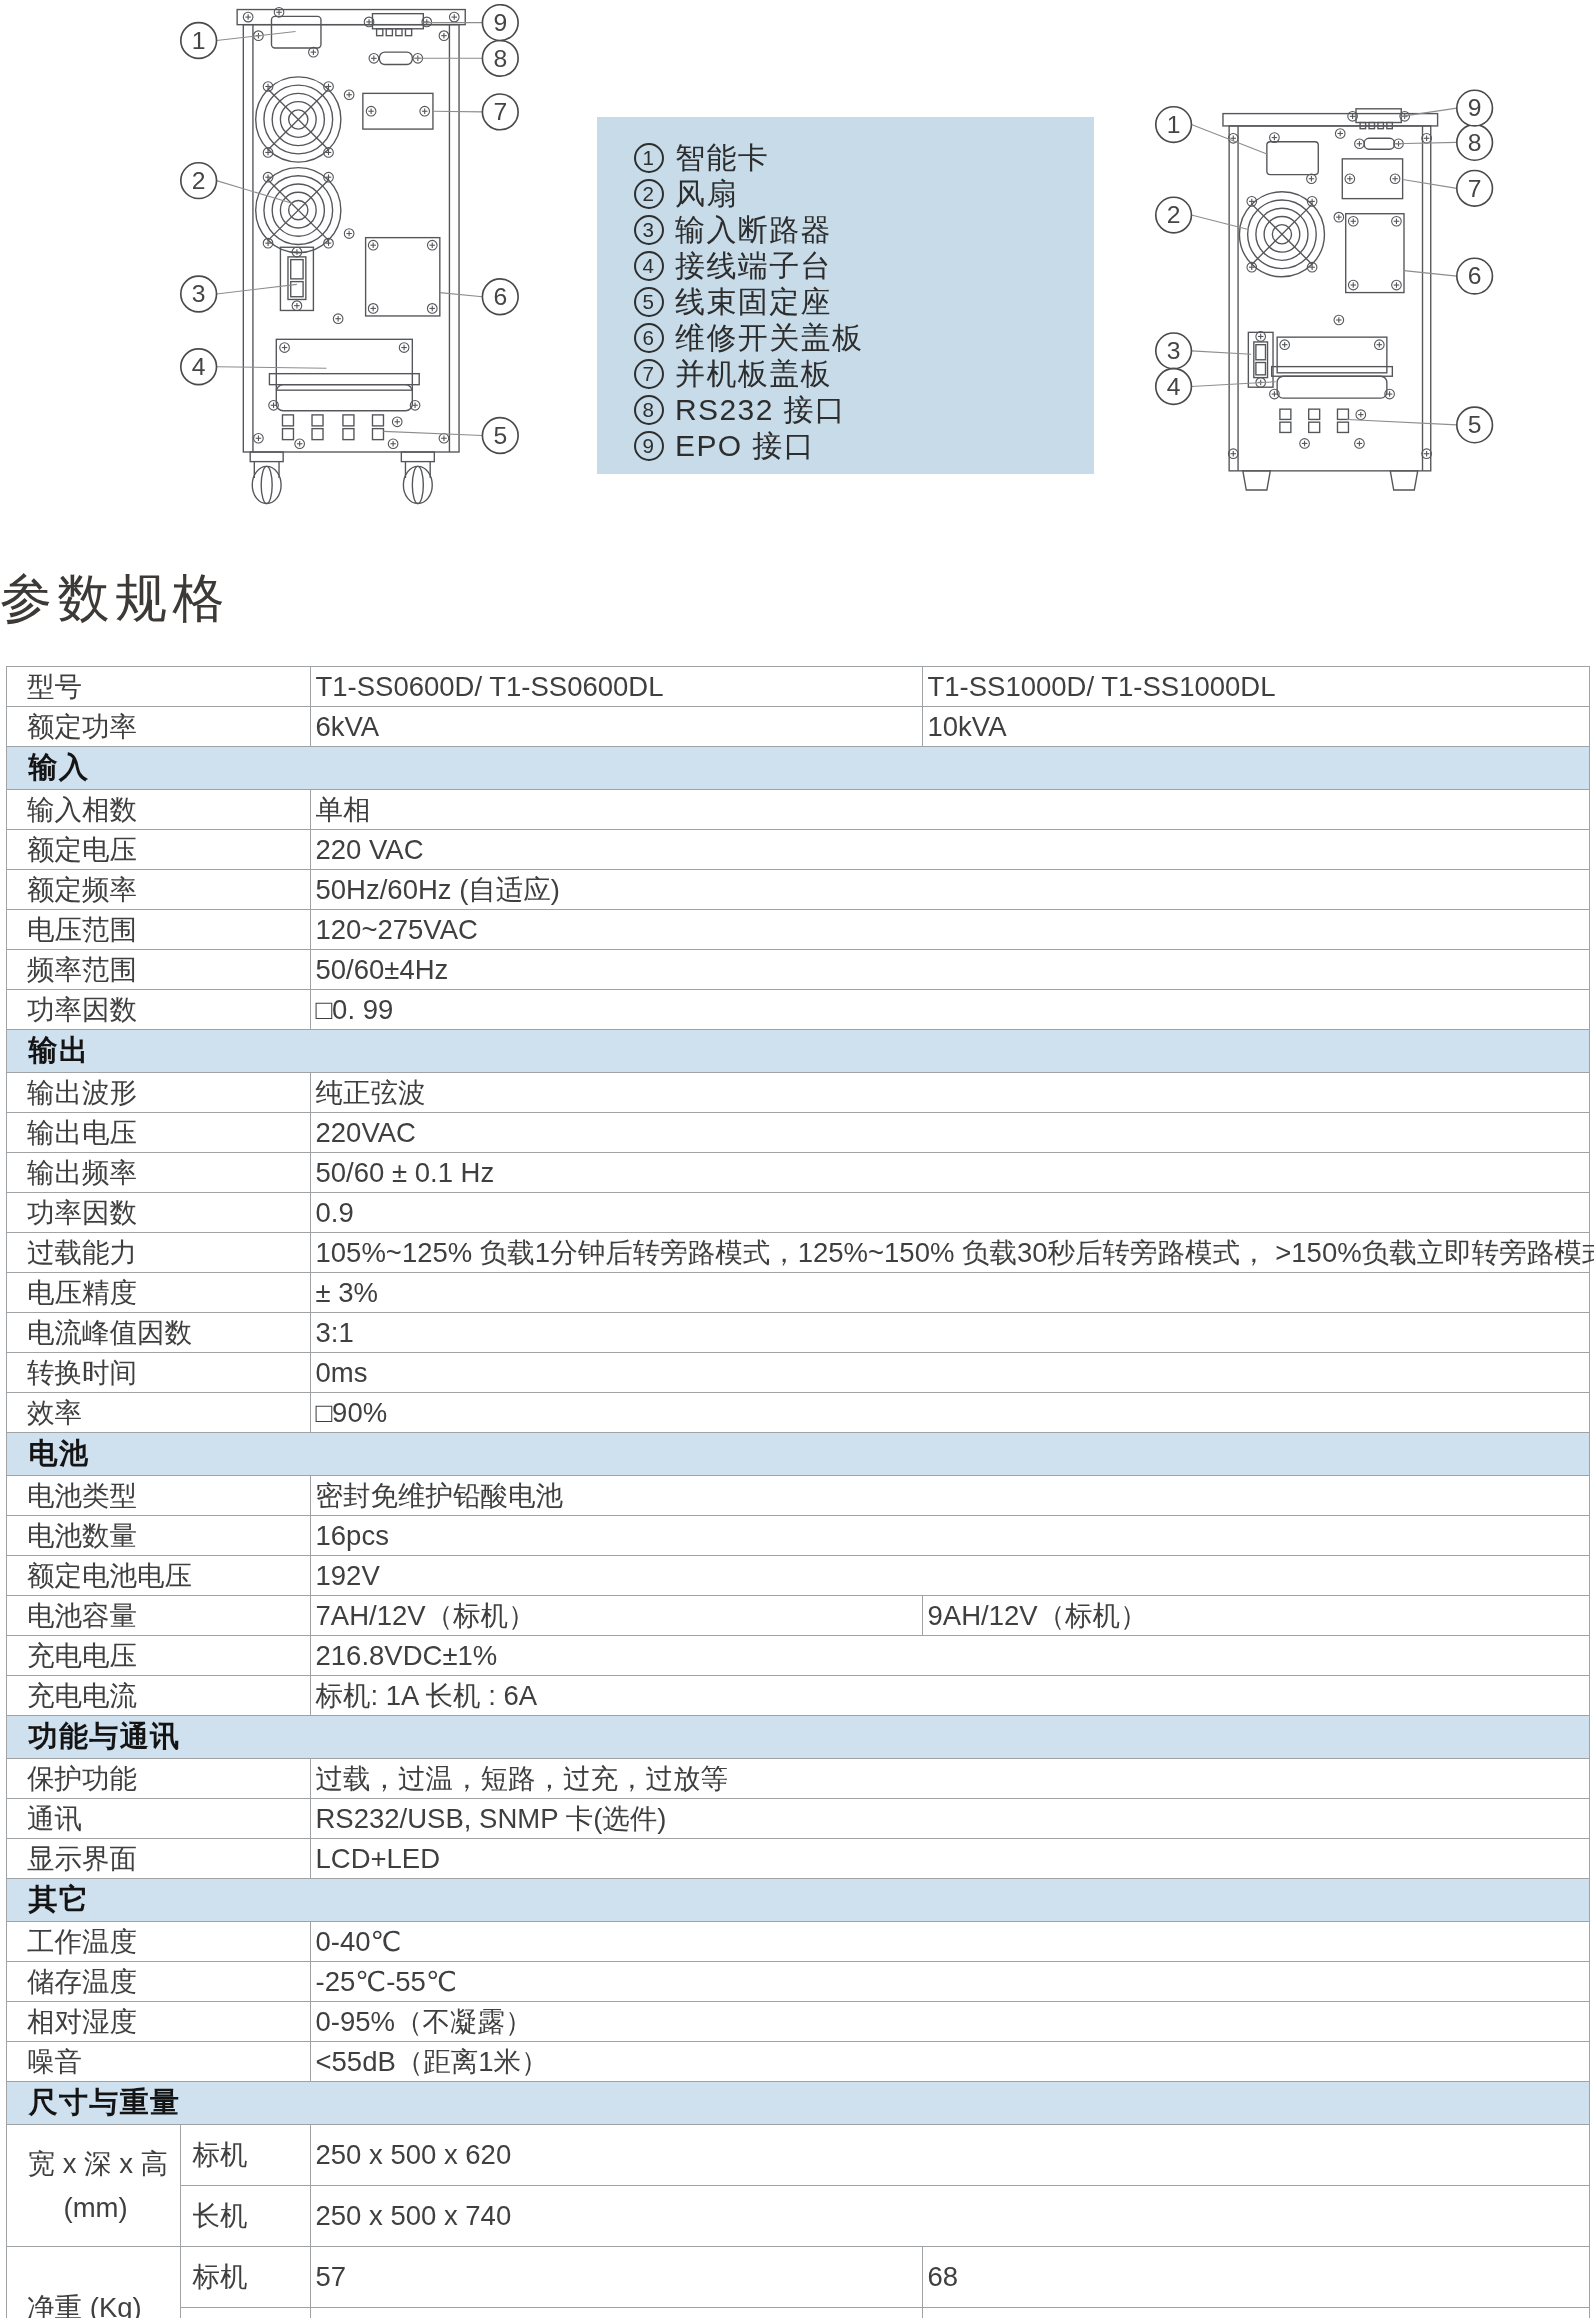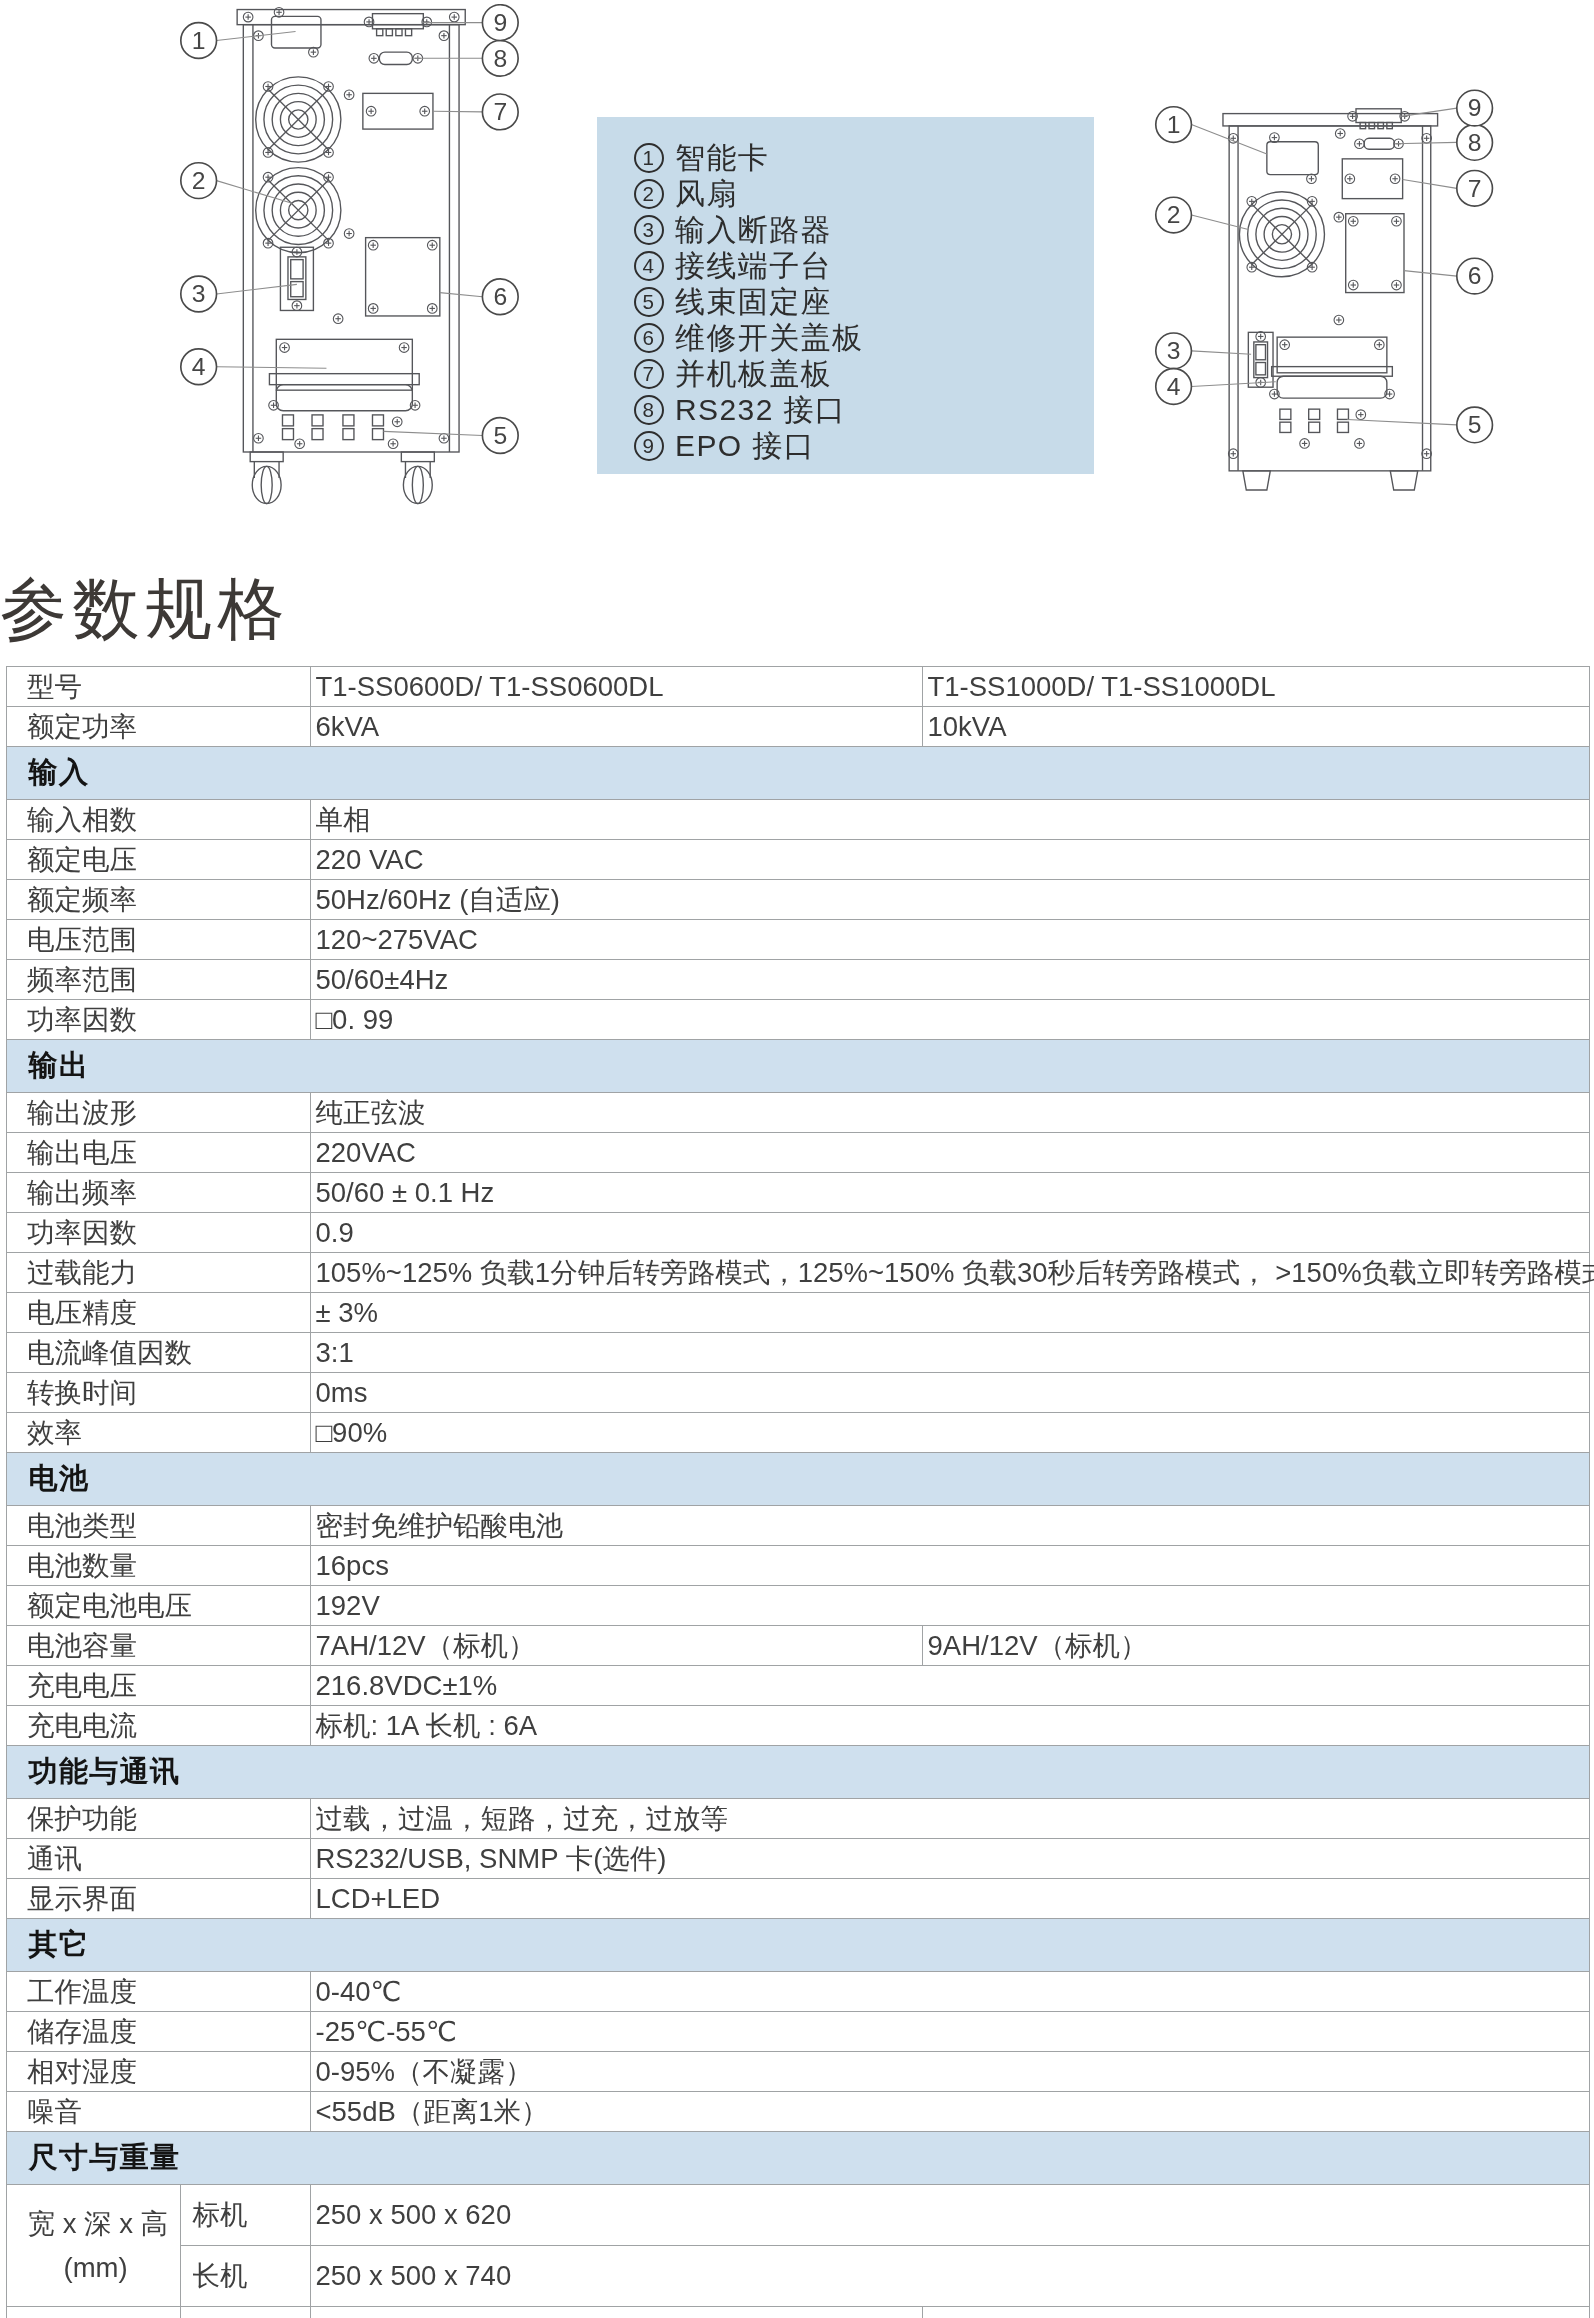--- a/index.html
+++ b/index.html
@@ -19,34 +19,34 @@
   
   .legend-box { position:absolute; left:597px; top:117px; width:497px; height:357px;
                 background:#c7dbe9; padding:23px 0 0 37px; }
   .legend-item { display:flex; align-items:center; height:36px; font-size:30px;
                  color:#2d2d2d; letter-spacing:1.4px; }
   .legend-num { width:30px; height:30px; border:2.1px solid #2e2e2e; border-radius:50%;
                 display:inline-flex; align-items:center; justify-content:center;
                 font-size:20.6px; margin-right:11px; flex:0 0 auto; color:#2e2e2e; }
 
   
-  .page-title { position:absolute; left:0; top:564px; font-size:67px; font-weight:500;
+  .page-title { position:absolute; left:0; top:564px; font-size:52px; font-weight:500;
                 color:#3d3936; letter-spacing:5.5px; }
 
   
   .spec-table { position:absolute; left:5.5px; top:666px; width:1583px;
                 border-collapse:collapse; table-layout:fixed;
                 font-size:27.5px; color:#3f3f3f; }
   .spec-table td, .spec-table th { border:1.4px solid #a0a3a5; background:#ffffff;
                 vertical-align:middle; }
   .spec-table td { height:40px; }
   td.lab  { padding-left:20.6px; text-align:left; }
   td.val  { padding-left:5px; text-align:left; white-space:nowrap; }
   td.sub  { text-align:left; padding:12px; }
-  tr.sec th { background:#cfe0ee; height:53px; text-align:left; padding-left:22px;
+  tr.sec th { background:#cfe0ee; height:43px; text-align:left; padding-left:22px;
               font-size:29px; font-weight:700; color:#141414; letter-spacing:1.4px; }
   .lab .l2 { padding-left:36px;margin-top:11px; }
   td.dimlab { padding-left:21px; line-height:1.2; }
 </style>
 </head>
 <body>
 
 <div class="canvas">
 
   <div class="diagram d-left">

